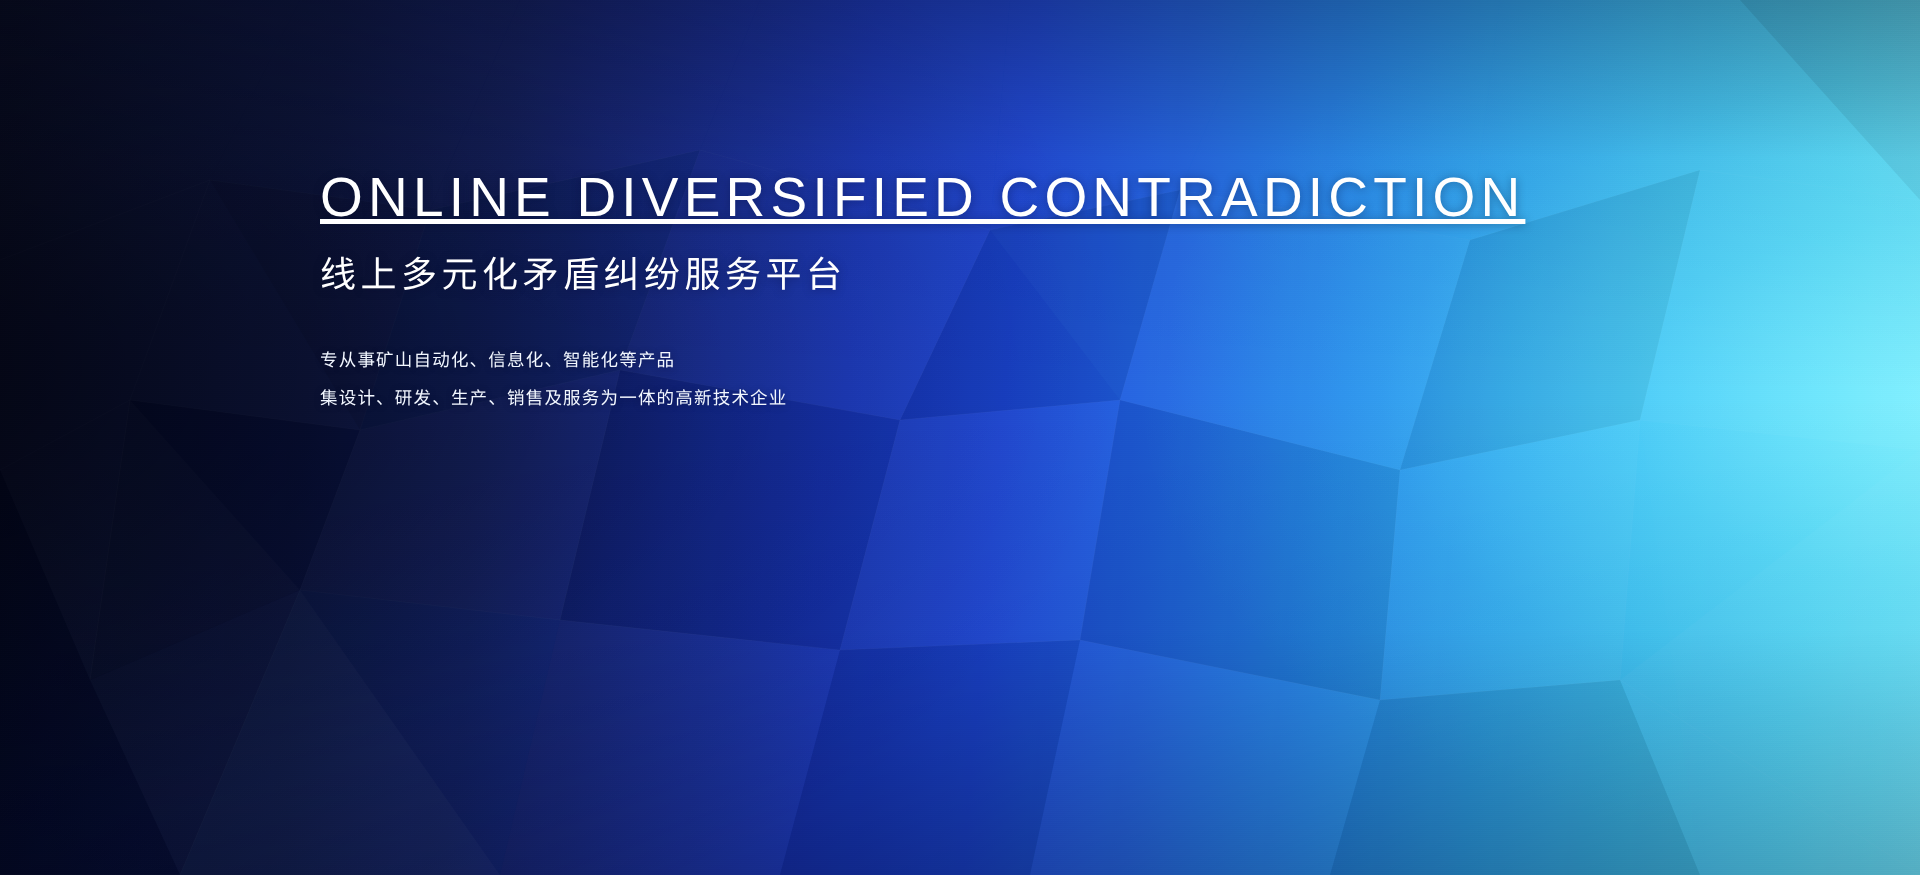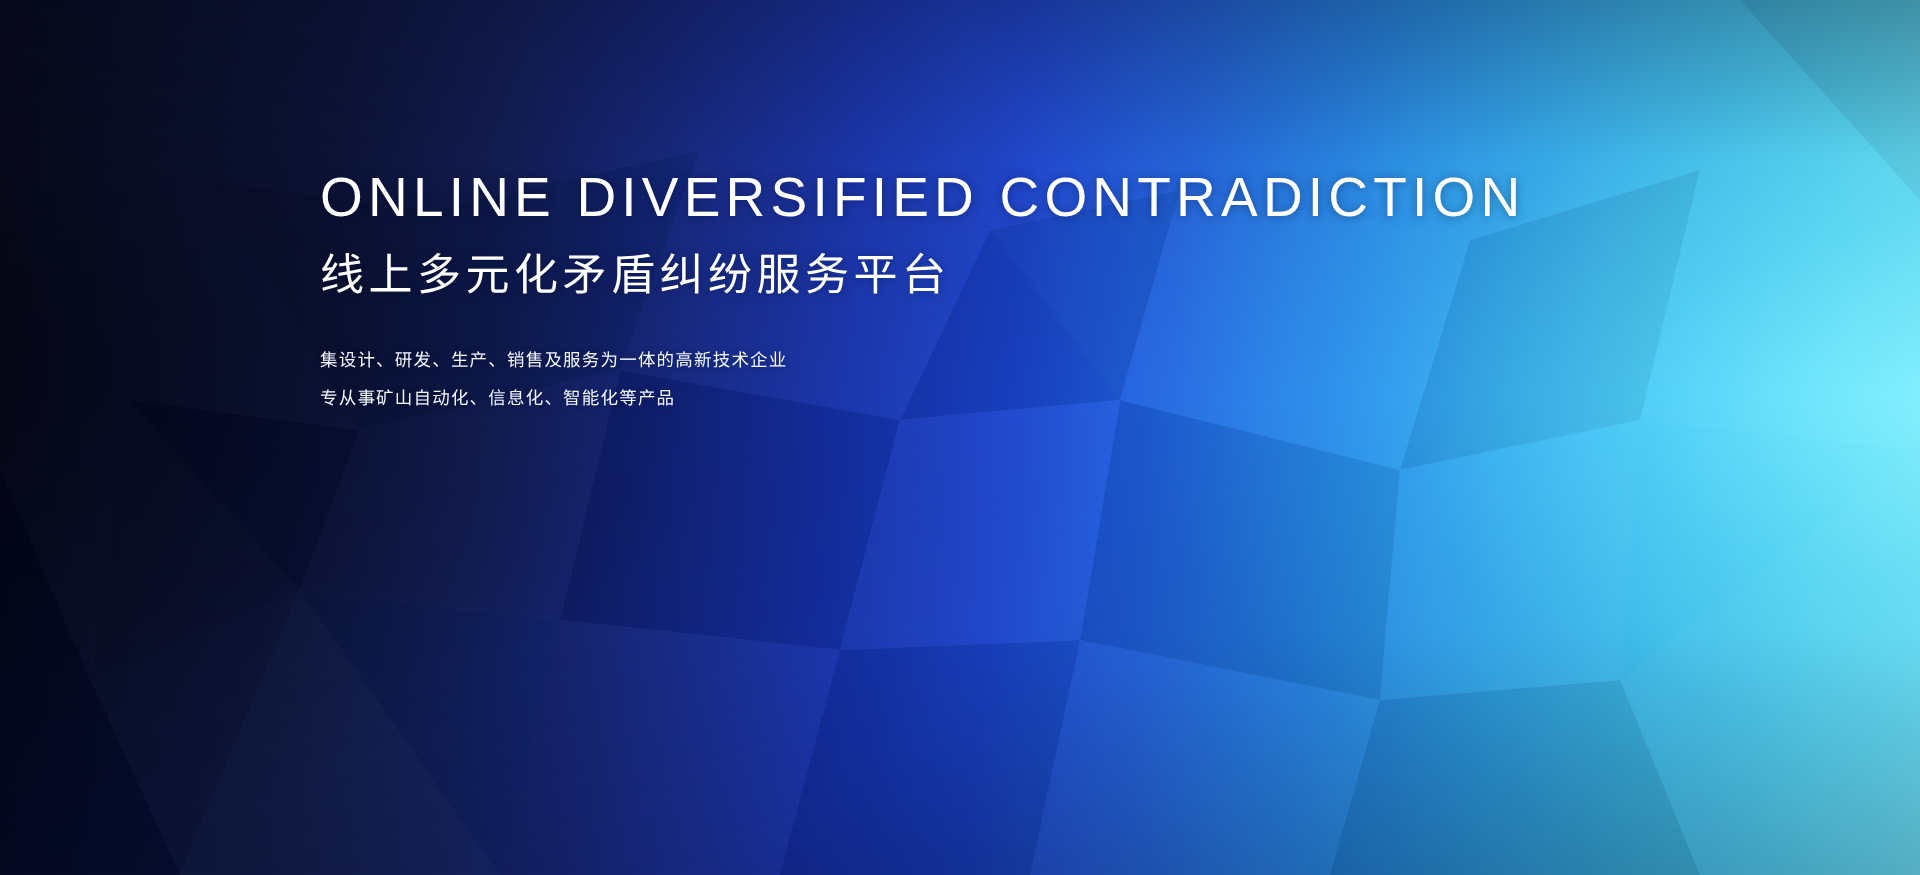--- a/index.html
+++ b/index.html
@@ -88,27 +88,28 @@
 
   .title-en{
     margin:0;
     color:#ffffff;
     font-size:55px;
     line-height:59px;
     font-weight:500;
     letter-spacing:5.2px;
     white-space:nowrap;
     text-shadow:0 1px 10px rgba(2,10,44,.38);
+    text-decoration:underline;
   }
   .title-en .ln{display:block;}
 
   .title-cn{
     margin:22px 0 0 0;
     color:#ffffff;
-    font-size:44px;
+    font-size:36px;
     line-height:52px;
     font-weight:400;
     letter-spacing:4.5px;
     white-space:nowrap;
     text-shadow:0 1px 10px rgba(2,10,44,.38);
   }
 
   .subtitle{
     margin:40px 0 0 0;
     color:#f2f7ff;
@@ -195,19 +196,19 @@
 
   <div class="copy">
 
     <h1 class="title-en">
       <span class="ln">ONLINE DIVERSIFIED CONTRADICTION</span>
     </h1>
 
     <h2 class="title-cn">线上多元化矛盾纠纷服务平台</h2>
 
     <p class="subtitle">
+      <span class="ln">专从事矿山自动化、信息化、智能化等产品</span>
       <span class="ln">集设计、研发、生产、销售及服务为一体的高新技术企业</span>
-      <span class="ln">专从事矿山自动化、信息化、智能化等产品</span>
     </p>
 
   </div>
 
 </div>
 
 </body></html>

